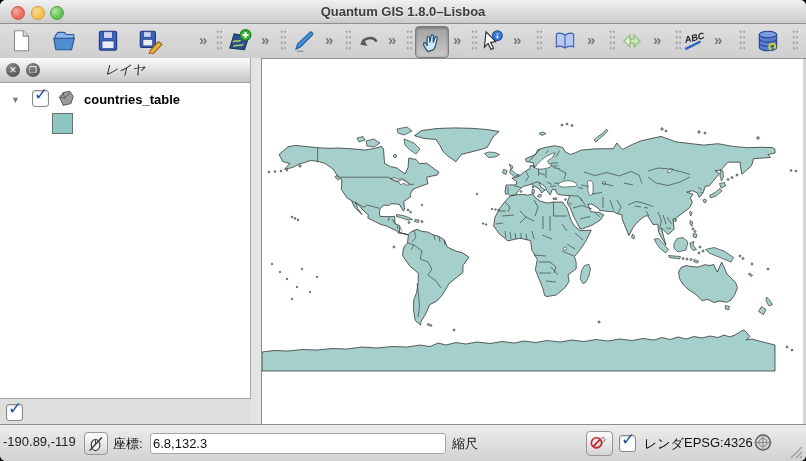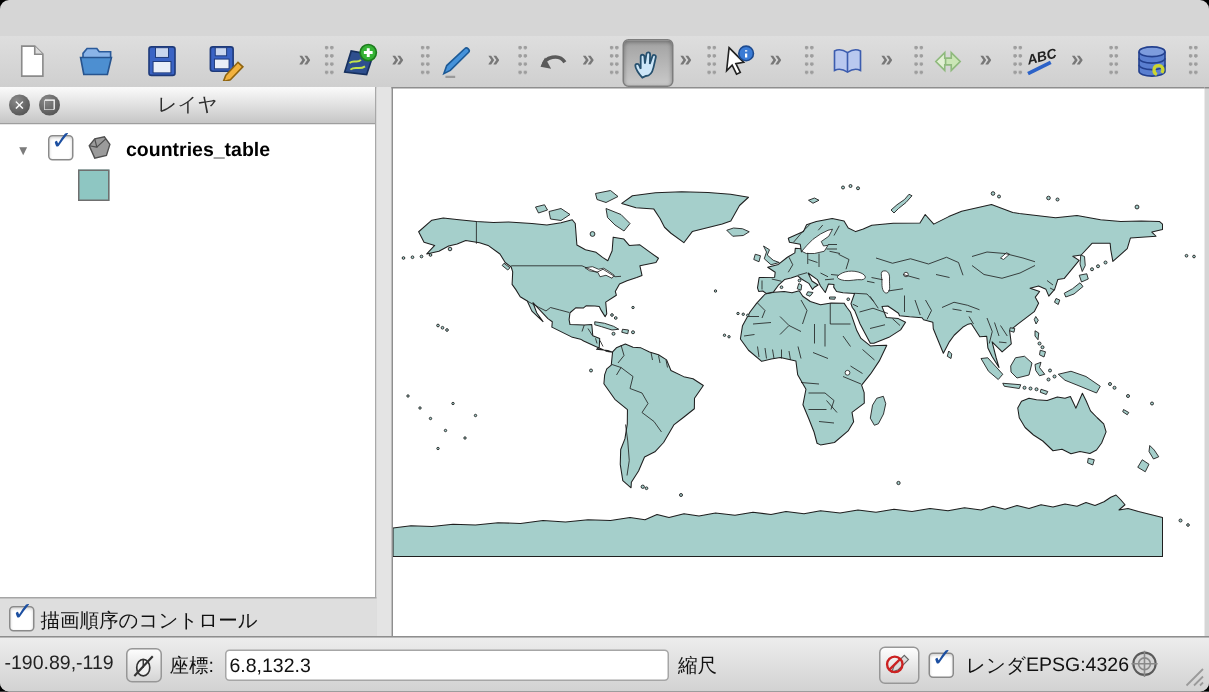--- a/index.html
+++ b/index.html
@@ -30,21 +30,21 @@
   .tool-active svg{position:absolute;left:3px;top:2px;width:26px;height:26px;}
   
   .panel{position:absolute;left:0;top:58px;width:250px;height:340px;background:#fff;
     border-right:1px solid #a8a8a8;}
   .panel-header{position:absolute;left:0;top:0;width:250px;height:24px;
     background:linear-gradient(#fbfbfb,#c6c6c6);border-bottom:1px solid #9e9e9e;}
   .ph-btn{position:absolute;top:5px;width:14px;height:14px;border-radius:50%;
     background:radial-gradient(circle at 5px 4px,#8a8a8a,#474747);color:#fff;font-size:9px;
     line-height:14px;text-align:center;font-weight:bold;}
   .ph-title{position:absolute;left:0;right:0;top:0;height:40px;line-height:24px;text-align:center;
-    font-size:13px;color:#2e2e2e;}
+    font-size:13px;color:#2e2e2e;font-style:italic;}
   .tree{position:absolute;left:0;top:25px;width:250px;height:315px;background:#fff;}
   .tree-row{position:absolute;left:0;top:6px;height:22px;width:250px;}
   .disc{position:absolute;left:11px;top:6px;font-size:9px;color:#7c7c7c;}
   .cb{width:15px;height:15px;background:#fff;border:1px solid #8a8a8a;border-radius:3px;
     position:absolute;box-shadow:inset 0 1px 2px rgba(0,0,0,.18);}
   .cb .chk{position:absolute;left:1px;top:-7px;font-size:17px;font-weight:bold;color:#1c4fa1;}
   .tree-row .cb{left:32px;top:1px;}
   .poly-icon{position:absolute;left:54px;top:-1px;width:22px;height:22px;}
   .layer-label{position:absolute;left:84px;top:3px;font-size:13px;font-weight:bold;color:#000000;}
   .swatch{position:absolute;left:52px;top:30px;width:19px;height:19px;border:1px solid #6f6f6f;}
@@ -84,20 +84,26 @@
   .stop-btn svg,.track-btn svg,.crs-btn svg{position:absolute;left:1px;top:1px;}
   .render-cb{left:619px;top:10px;}
   .crs-btn{left:751px;top:6px;width:26px;height:23px;border:none;background:none;}
   .grip{position:absolute;right:3px;bottom:3px;width:13px;height:13px;}
 </style>
 </head>
 <body>
 
 <div id="window">
 
+  <div class="titlebar">
+    <span class="tl red"></span>
+    <span class="tl yel"></span>
+    <span class="tl grn"></span>
+    <div class="title">Quantum GIS 1.8.0–Lisboa</div>
+  </div>
 
   <div class="toolbar">
     <span class="ti" style="left:8px"><svg viewBox="0 0 24 24">
           <path d="M6 2.5h8l5 5V21H6z" fill="#fff" stroke="#8a8a8a"></path>
           <path d="M14 2.5v5h5" fill="#dcdcdc" stroke="#8a8a8a"></path>
         </svg></span>
     <span class="ti" style="left:51px"><svg viewBox="0 0 24 24">
           <path d="M4 7l2.5-3h6l1.5 2h7v4H4z" fill="#8ab4e8" stroke="#2a5a9a"></path>
           <path d="M2.5 9.5h19L19 20H4.5z" fill="#4d8fd1" stroke="#27548f"></path>
         </svg></span>
@@ -333,21 +339,20 @@
           <circle class="isle" cx="160" cy="146" r="0.8"></circle>
         <path class="isle" d="M326.9,205.2 L328.5,210.1 L327,217 L323.6,223.5 L320.9,224.5 L318.2,219.8 L319.7,211.1 L322.5,206.5 Z"></path>
       </g>
     </svg>
   </div>
 
   <div class="left-bottom">
     <span class="cb checked">
         <span class="chk">✓</span>
       </span>
-    <span class="lb-label">描画順序のコントロール</span>
   </div>
 
   <div class="statusbar">
     <span class="mouse-coords">-190.89,-119</span>
     <span class="sb-btn track-btn">
         <svg width="19" height="19" viewBox="0 0 24 24">
           <ellipse cx="12" cy="14" rx="5.5" ry="7" fill="#f2f2f2" stroke="#333" stroke-width="1.4"></ellipse>
           <path d="M12 7v7" stroke="#333" stroke-width="1.2"></path>
           <path d="M4.5 21L20 4.5" stroke="#333" stroke-width="1.8"></path>
         </svg>

